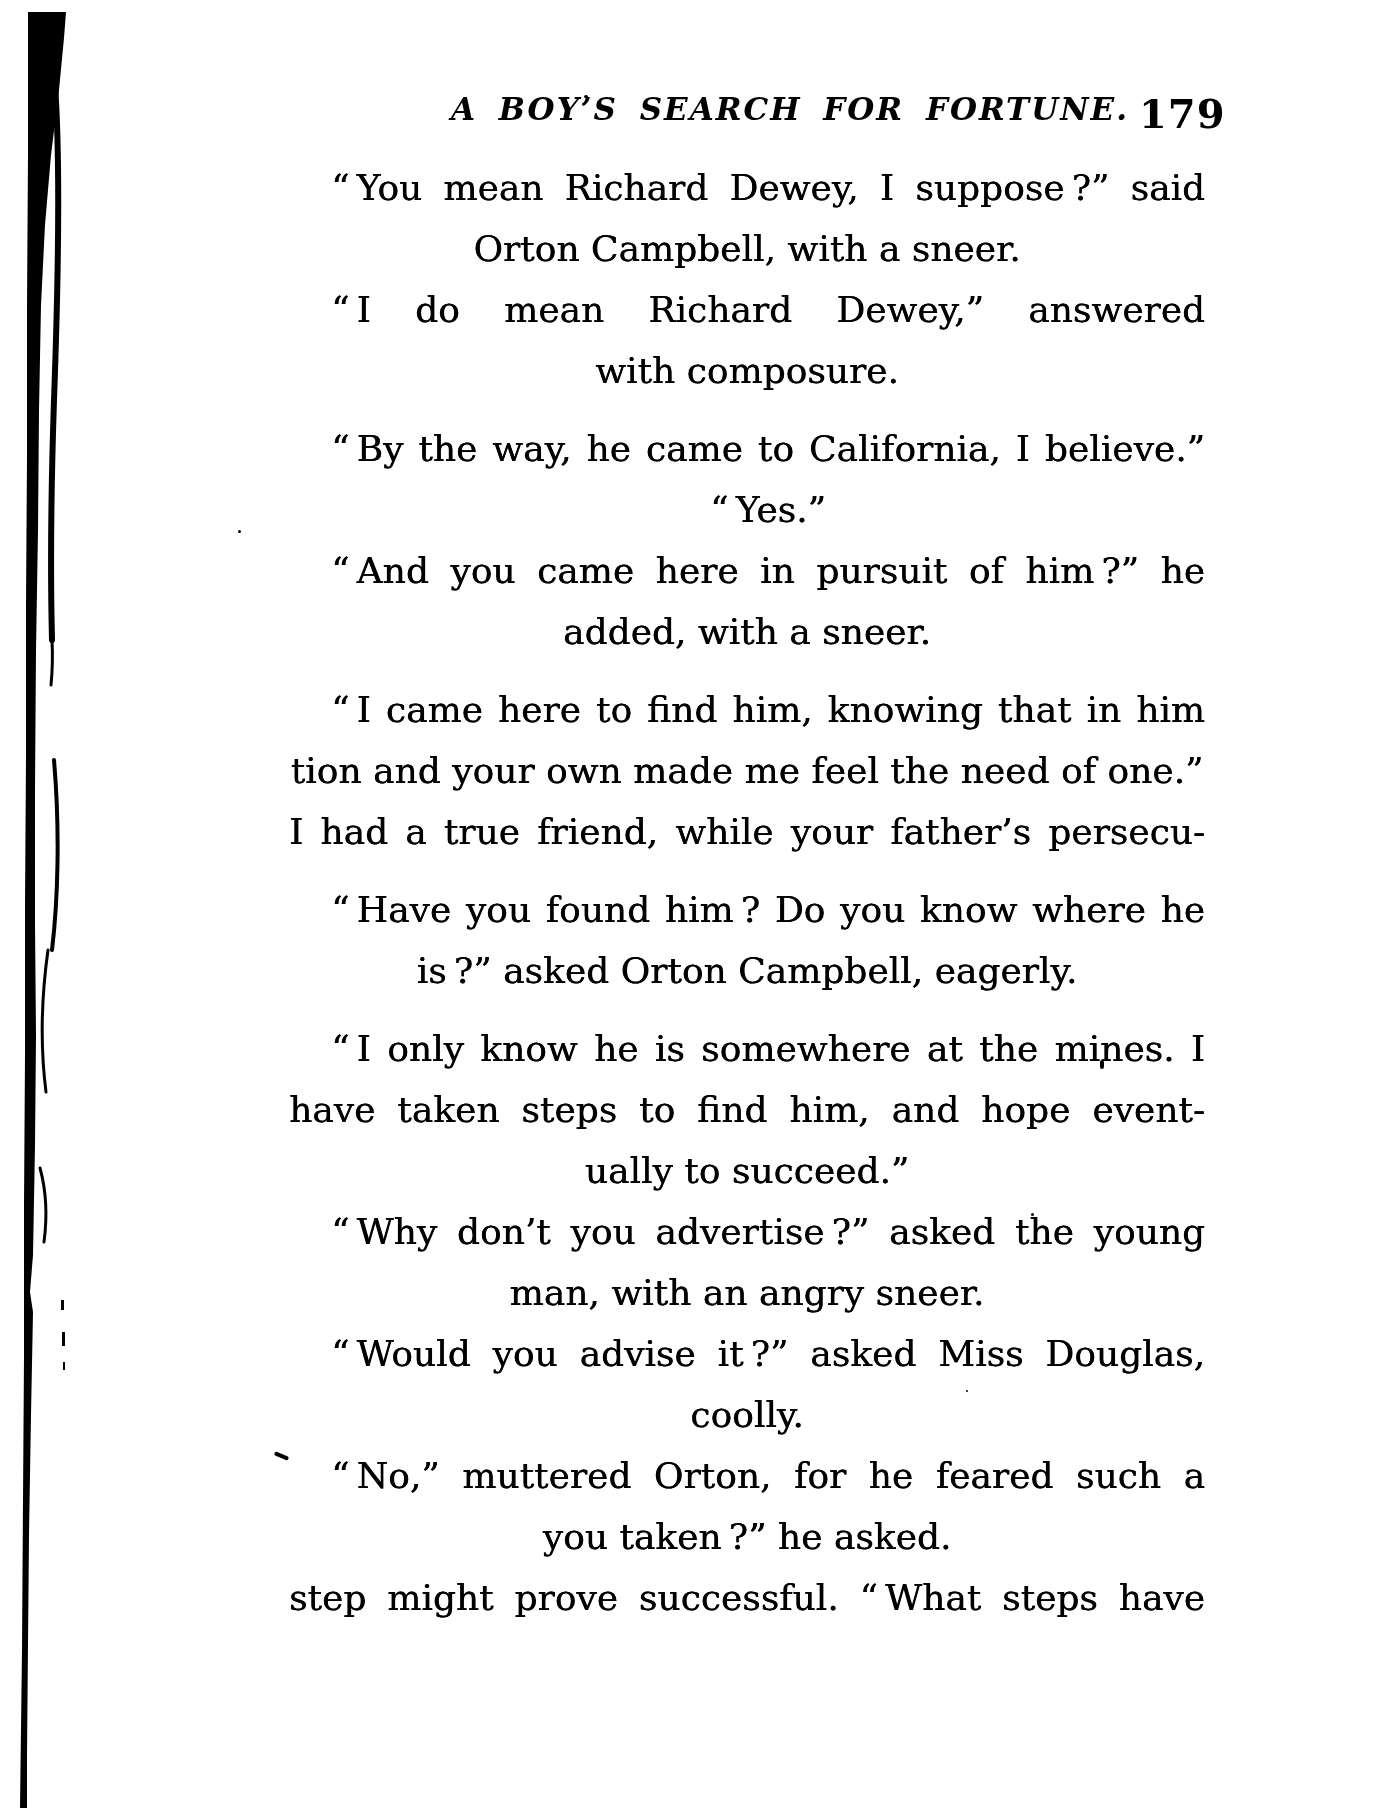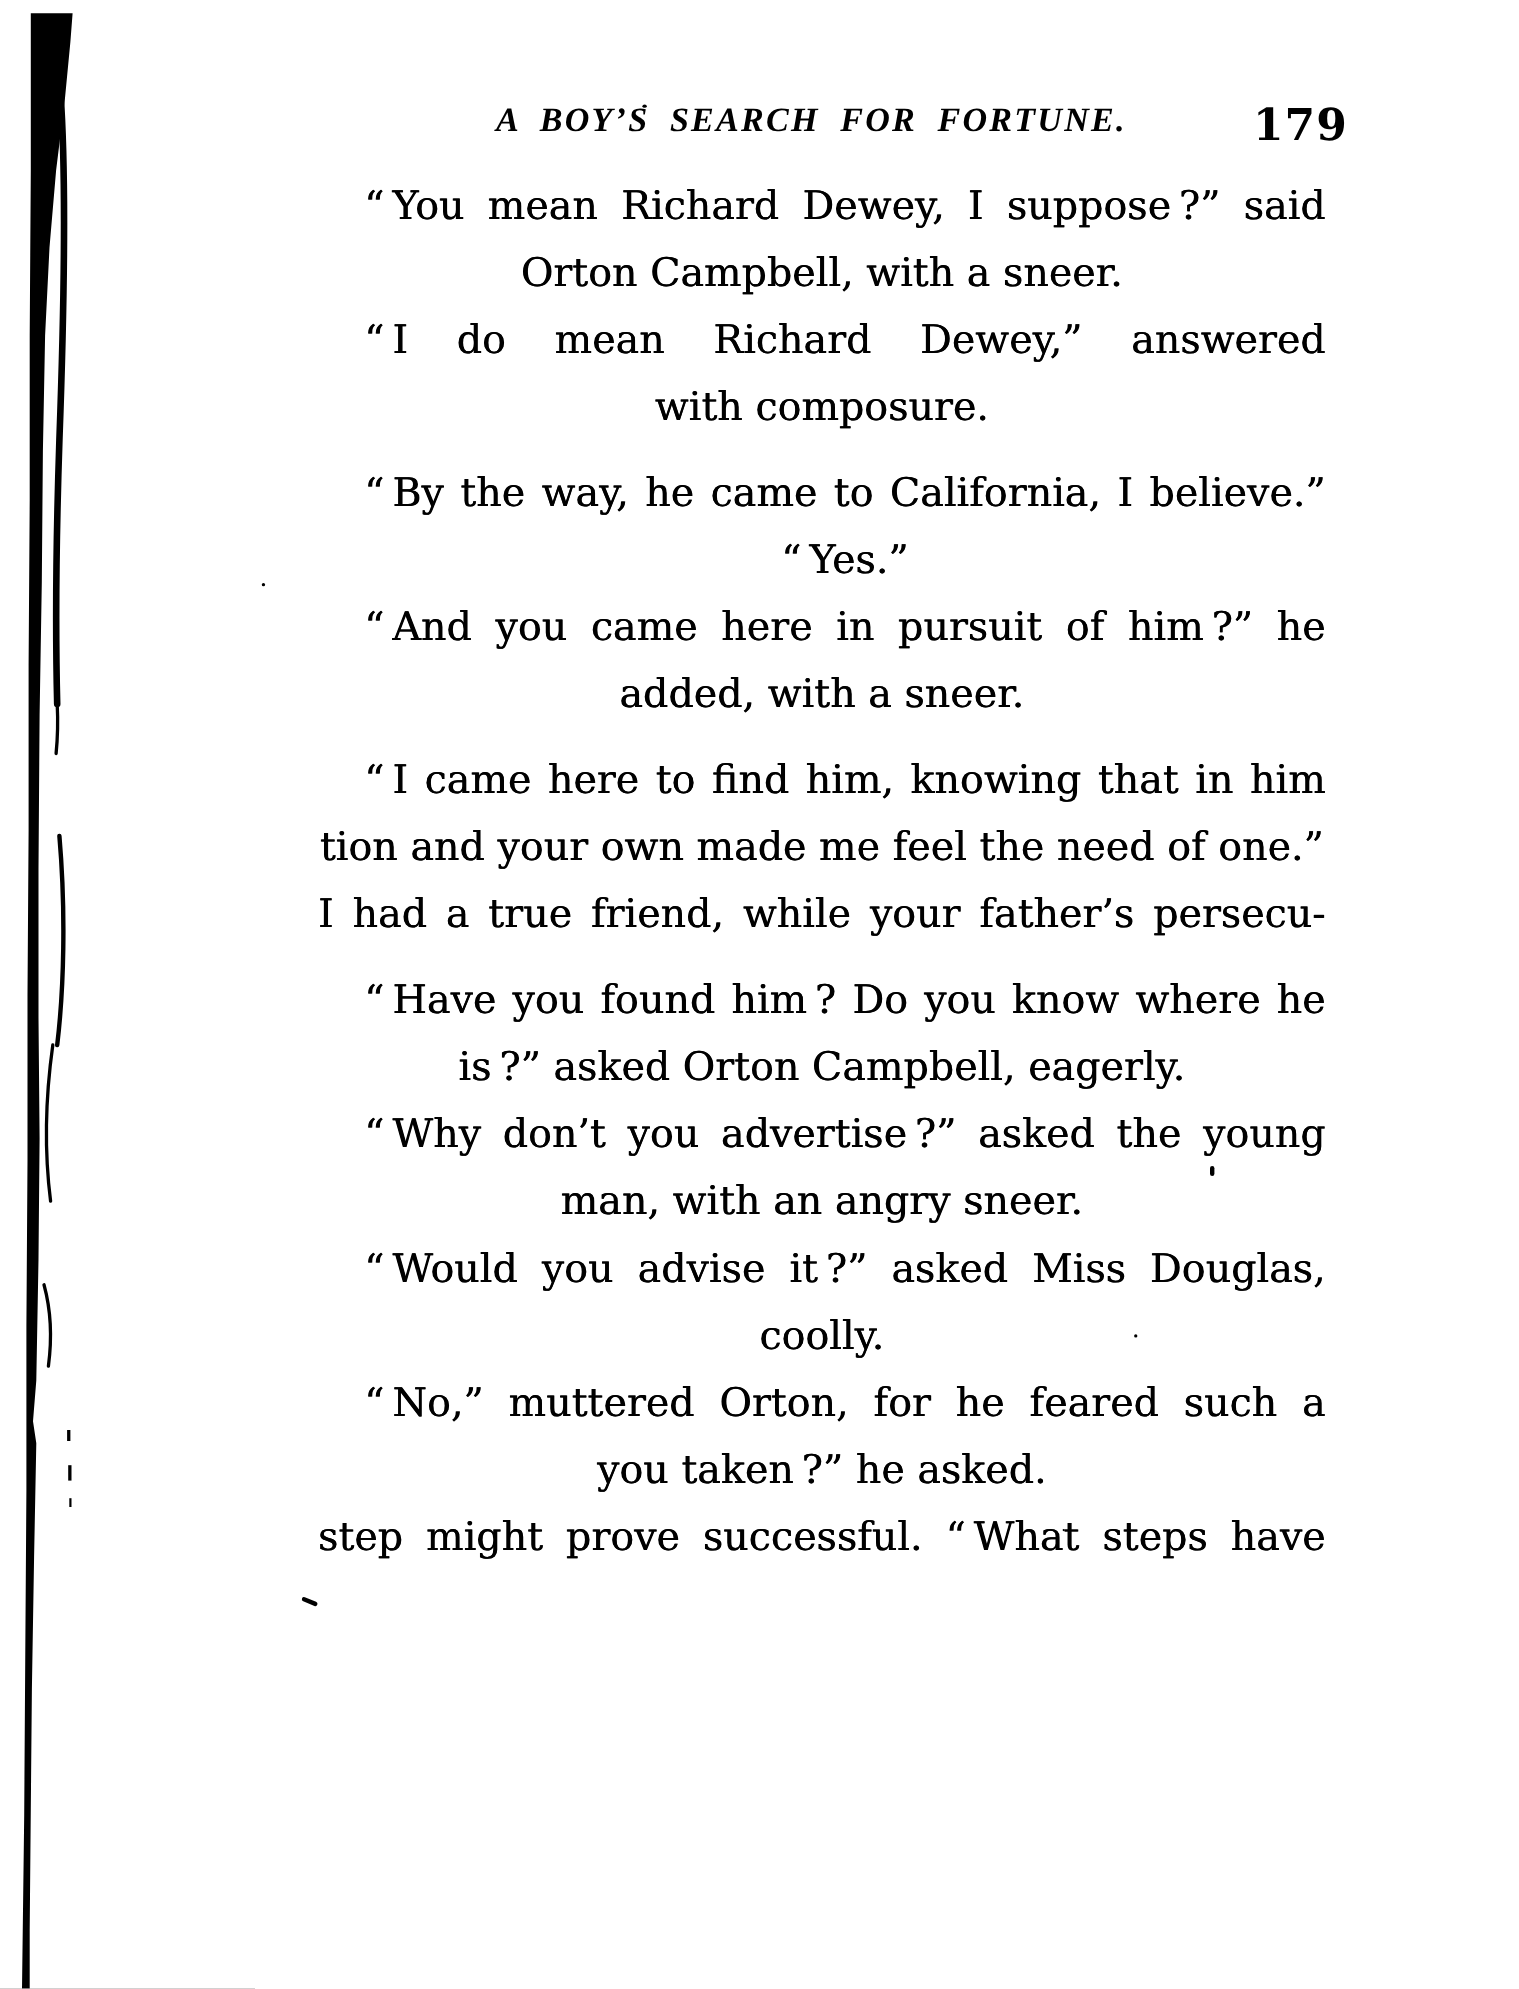--- a/index.html
+++ b/index.html
@@ -12,21 +12,20 @@
     color:#000;
   }
   .binding-svg{position:absolute;left:0;top:0;}
   .running-header{position:absolute;left:0;top:0;width:100%;height:150px;}
   .header-title{
     position:absolute;left:451px;top:92px;
     font-style:italic;font-weight:bold;
     font-size:31px;line-height:34px;
     letter-spacing:2px;word-spacing:9px;
     white-space:nowrap;
-    font-family:Liberation Serif, serif;
   }
   .page-number{
     position:absolute;left:1139px;top:93px;
     font-weight:bold;font-size:40px;line-height:42px;
     letter-spacing:1px;
   }
   .text-column{
     position:absolute;left:289px;top:157px;width:916px;
   }
   .paragraph{margin:0;}
@@ -90,20 +89,25 @@
       </div>
       <div class="paragraph spaced">
         <div class="line indent just">“ I came here to find him, knowing that in him</div>
         <div class="line">tion and your own made me feel the need of one.”</div>
         <div class="line just">I had a true friend, while your father’s persecu-</div>
       </div>
       <div class="paragraph spaced">
         <div class="line indent just">“ Have you found him ?  Do you know where he</div>
         <div class="line">is ?” asked Orton Campbell, eagerly.</div>
       </div>
+      <div class="paragraph spaced">
+        <div class="line indent just">“ I only know he is somewhere at the mines.  I</div>
+        <div class="line just">have taken steps to find him, and hope event-</div>
+        <div class="line">ually to succeed.”</div>
+      </div>
       <div class="paragraph">
         <div class="line indent just">“ Why don’t you advertise ?” asked the young</div>
         <div class="line">man, with an angry sneer.</div>
       </div>
       <div class="paragraph">
         <div class="line indent just">“ Would you advise it ?” asked Miss Douglas,</div>
         <div class="line">coolly.</div>
       </div>
       <div class="paragraph">
         <div class="line indent just">“ No,” muttered Orton, for he feared such a</div>

